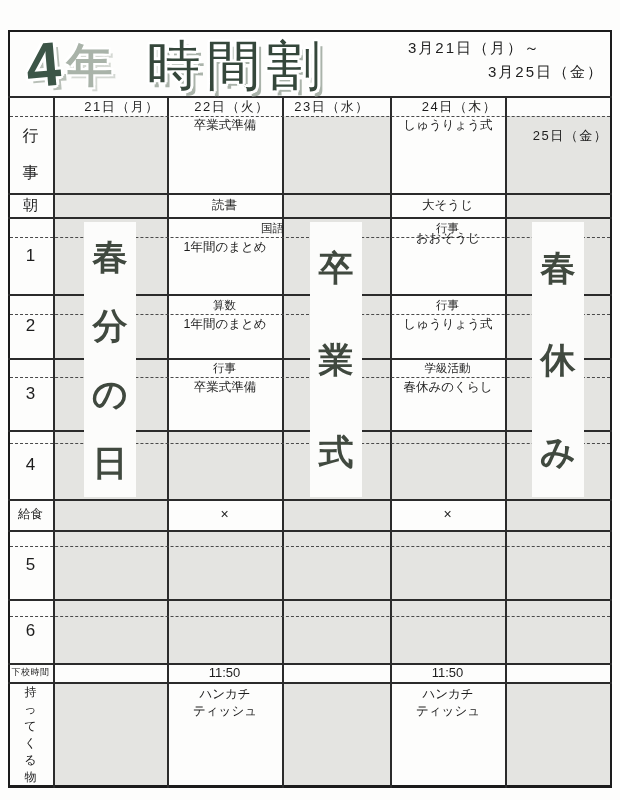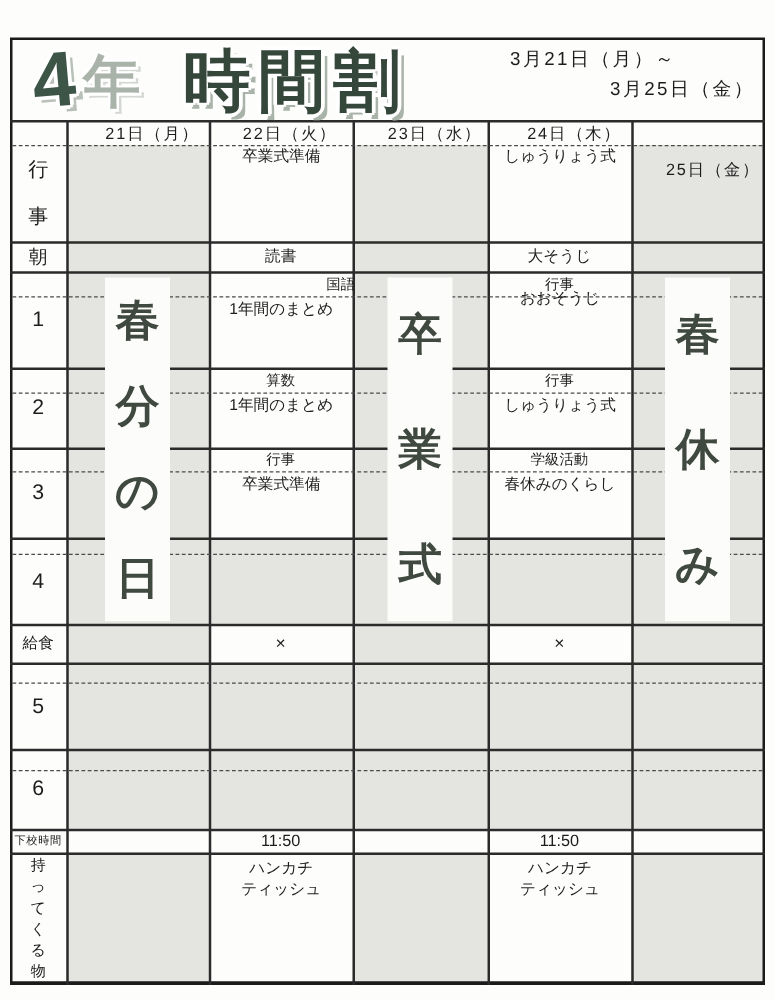--- a/index.html
+++ b/index.html
@@ -32,21 +32,21 @@
   .content{font-size:12.5px;line-height:15px;text-align:center;z-index:4;white-space:pre-line;}
   .centercell{text-align:center;z-index:4;display:flex;align-items:center;justify-content:center;}
   
   .title-row{left:26px;top:34px;height:62px;display:flex;align-items:center;z-index:4;}
   .grade-num{font-size:62px;font-weight:900;color:#3c5547;line-height:1;
     transform:rotate(-5deg);
     text-shadow:-2px -2px 0 #fff,2px -2px 0 #fff,-2px 2px 0 #fff,2px 2px 0 #fff,
       3px 0 0 #fff,-3px 0 0 #fff,0 3px 0 #fff,0 -3px 0 #fff,5px 5px 0 #b9c0b8;}
   .grade-unit{font-size:46px;font-weight:900;color:#a9b3a9;line-height:1;margin-left:6px;
     text-shadow:-2px -2px 0 #fff,2px -2px 0 #fff,-2px 2px 0 #fff,2px 2px 0 #fff,4px 4px 0 #d4d8d3;}
-  .main-title{font-size:54px;font-weight:700;color:#35473b;line-height:1;
+  .main-title{font-size:54px;font-weight:400;color:#35473b;line-height:1;
     letter-spacing:6px;margin-left:34px;
     text-shadow:-2px -2px 0 #fff,2px -2px 0 #fff,-2px 2px 0 #fff,2px 2px 0 #fff,
       3px 0 0 #fff,-3px 0 0 #fff,0 3px 0 #fff,0 -3px 0 #fff,5px 5px 0 #aab3aa;}
   .date-block{left:408px;top:36px;width:196px;z-index:4;font-size:15px;
     letter-spacing:2px;line-height:24px;}
   .date-l2{text-align:right;}
 </style>
 </head>
 <body>
 
@@ -96,21 +96,21 @@
     <span class="grade-unit">年</span>
     <span class="main-title">時間割</span>
   </div>
   <div class="abs date-block">
     <div>3月21日（月）～</div>
     <div class="date-l2">3月25日（金）</div>
   </div>
 
   <div class="abs day-header" style="left:53px;width:114px;">21日（月）</div>
   <div class="abs day-header" style="left:167px;width:106px;">22日（火）</div>
-  <div class="abs day-header" style="left:282px;width:108px;">23日（水）</div>
+  <div class="abs day-header" style="left:266px;width:108px;">23日（水）</div>
   <div class="abs day-header" style="left:390px;width:115px;text-align:center;">24日（木）</div>
   <div class="abs day-header" style="left:505px;width:107px;margin-top:29px;">25日（金）</div>
 
   <div class="abs rowlab vtext" style="top:116px;height:77px;font-size:16px;gap:16px;">
       <span class="vchar">行</span>
       <span class="vchar">事</span>
     </div>
   <div class="abs rowlab" style="top:193px;height:24px;font-size:15px;">朝</div>
   <div class="abs rowlab num" style="top:217px;height:77px;">1</div>
   <div class="abs rowlab num" style="top:294px;height:64px;">2</div>

